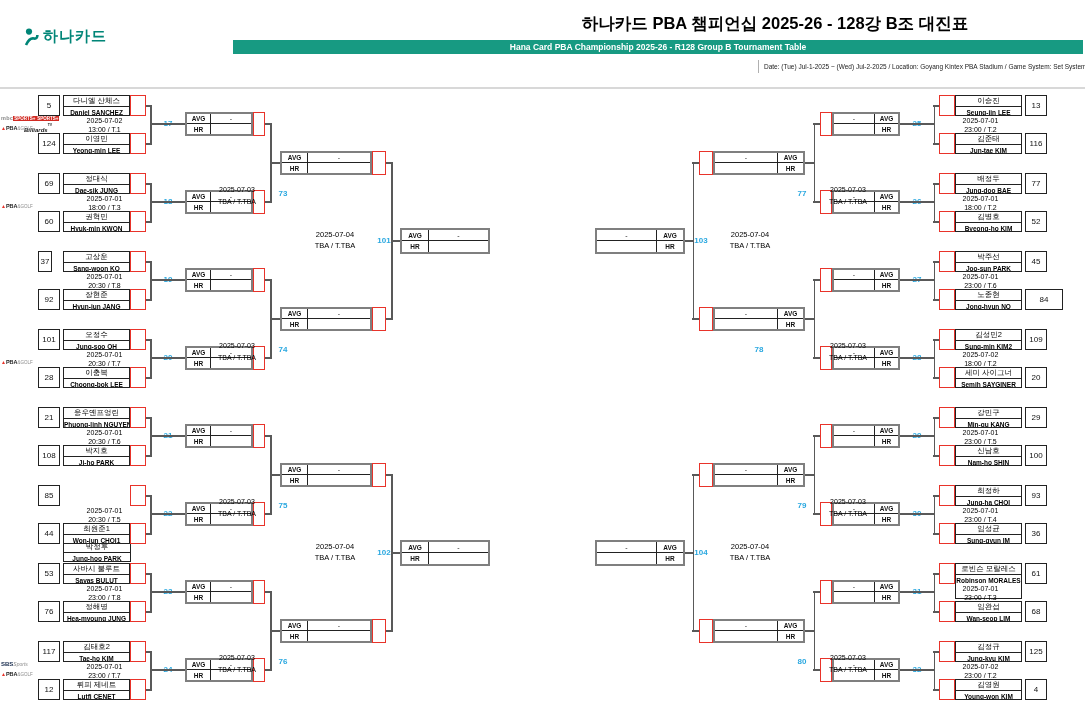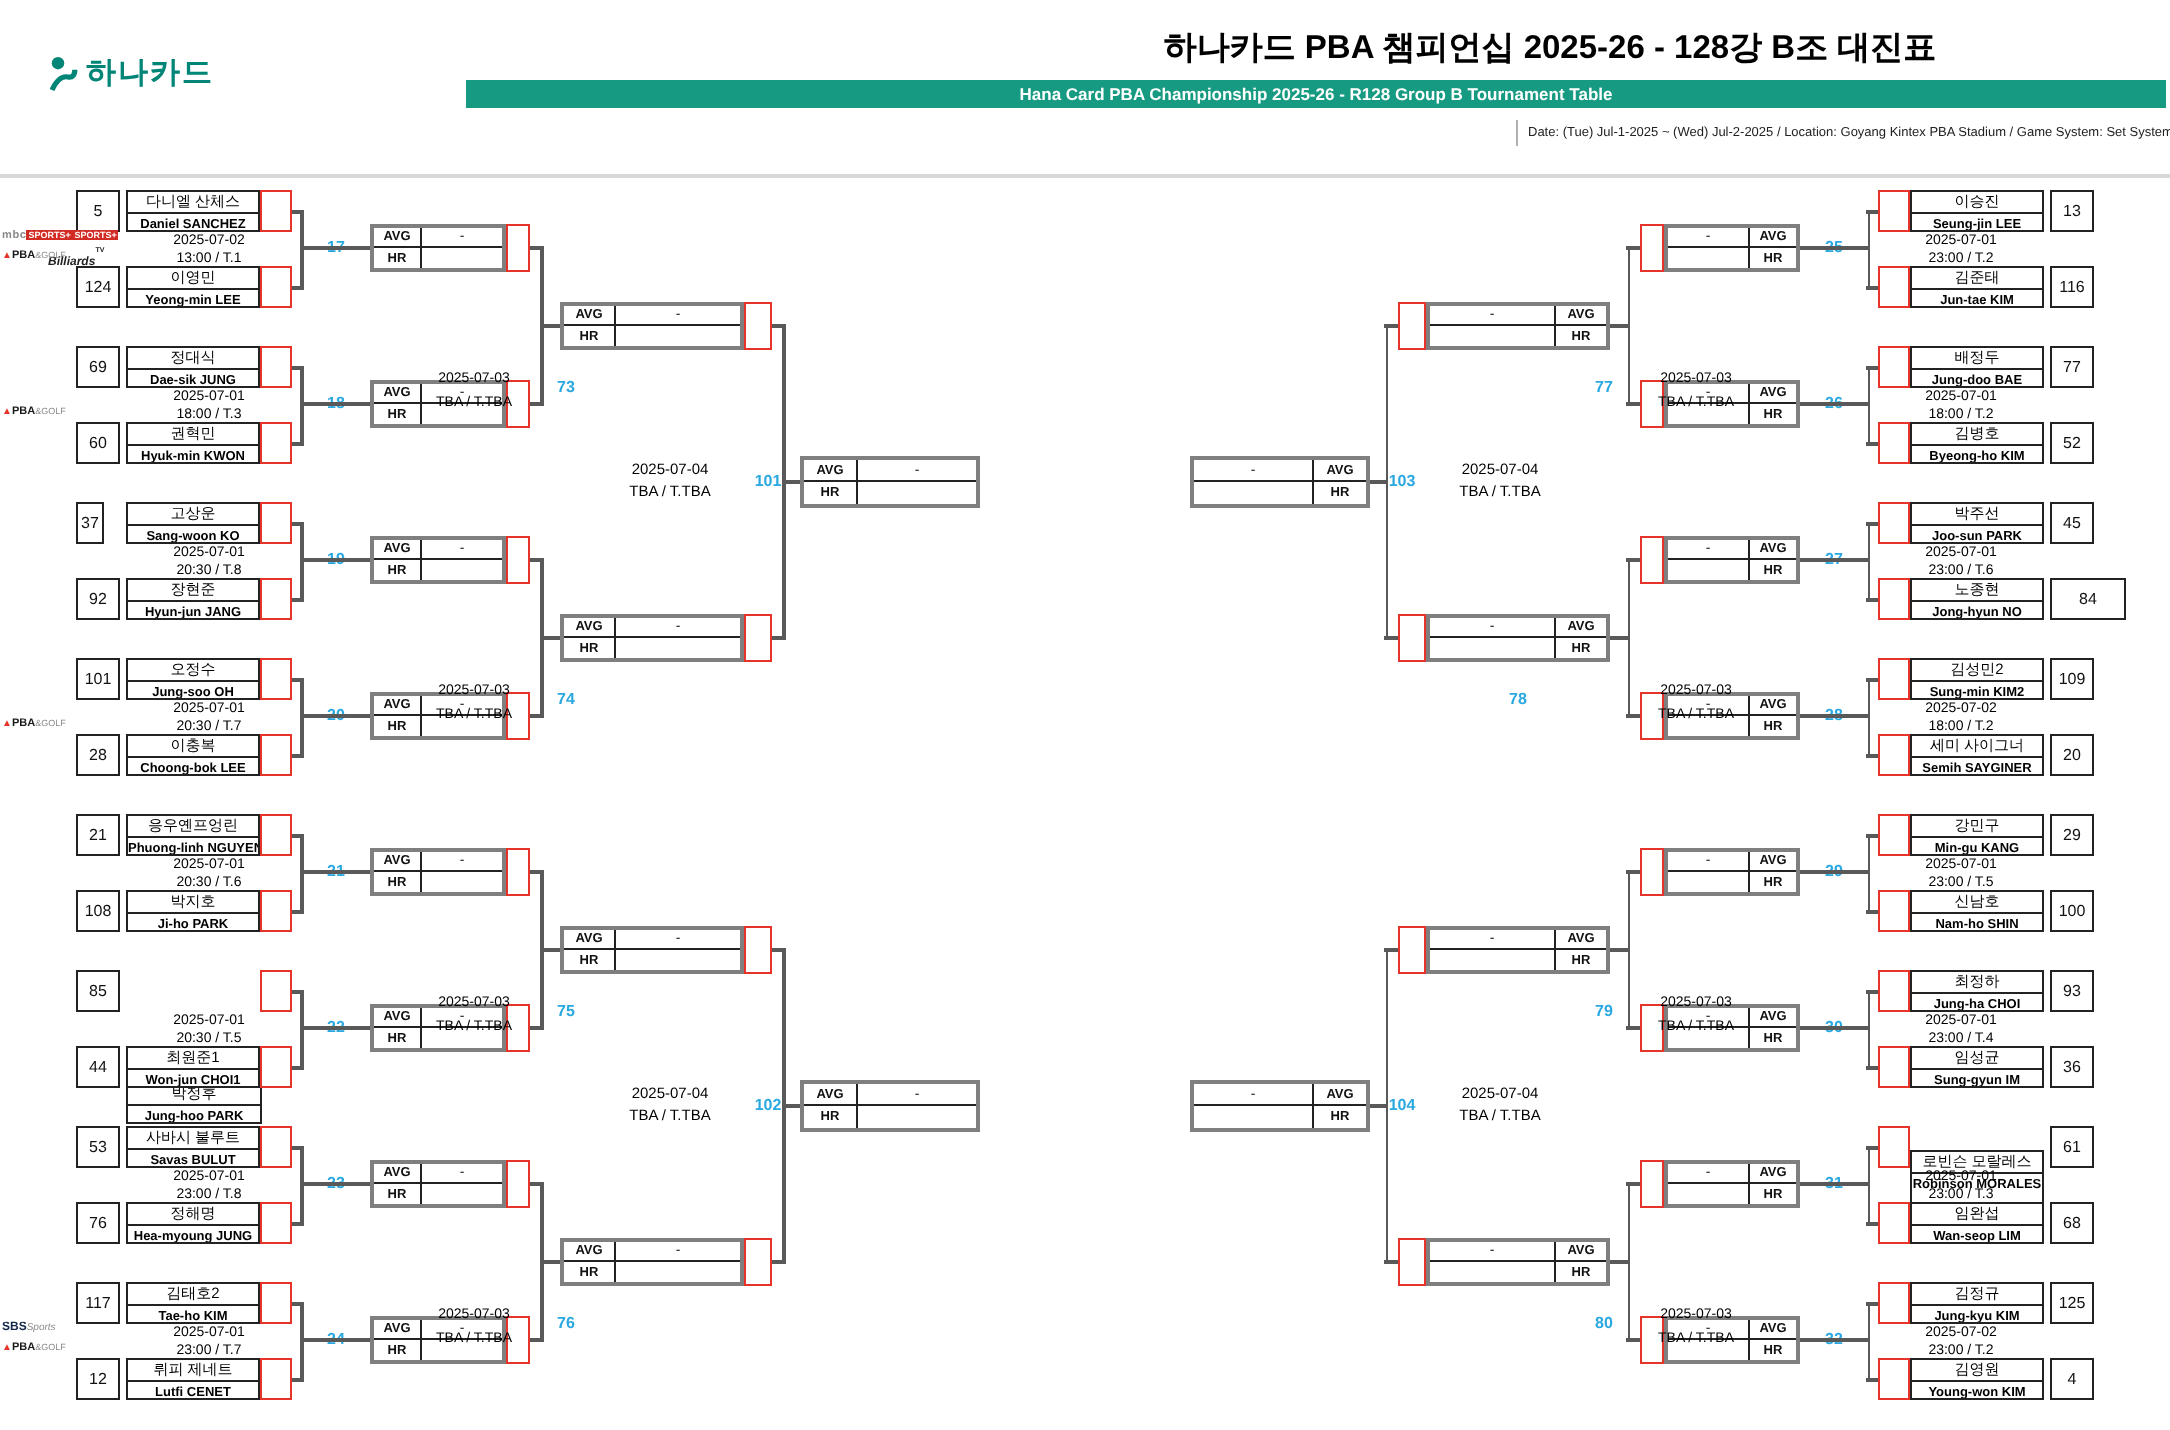--- a/index.html
+++ b/index.html
@@ -507,21 +507,21 @@
         <div class="stat-cell stat-label" style="border-bottom: 1px solid rgb(34, 34, 34); border-left: 1px solid rgb(34, 34, 34);">AVG</div>
         <div class="stat-cell stat-value" style="border-bottom: none;"></div>
         <div class="stat-cell stat-label" style="border-bottom: none; border-left: 1px solid rgb(34, 34, 34);">HR</div>
       </div>
       <div class="abs red-cell" style="left: 820px; top: 502px; width: 12px; height: 24px;"></div>
       <div class="abs bline" style="left: 933px; top: 495px; width: 6px; height: 1.5px;"></div>
       <div class="abs bline" style="left: 933px; top: 533px; width: 6px; height: 1.5px;"></div>
       <div class="abs bline" style="left: 933.5px; top: 495px; width: 1.5px; height: 39.5px;"></div>
       <div class="abs bline" style="left: 900px; top: 513px; width: 35px; height: 1.5px;"></div>
       <div class="abs seed-box" style="left: 1025px; top: 563px; width: 22px; height: 21px;">61</div>
-      <div class="abs pname" style="left: 955px; top: 563px; width: 67px; height: 36px; margin-top: 12px;">
+      <div class="abs pname" style="left: 955px; top: 563px; width: 67px; height: 36px;">
         <div class="row-ko">로빈슨 모랄레스</div>
         <div class="row-en">Robinson MORALES</div>
       </div>
       <div class="abs red-cell" style="left: 939px; top: 563px; width: 16px; height: 21px;"></div>
       <div class="abs seed-box" style="left: 1025px; top: 601px; width: 22px; height: 21px;">68</div>
       <div class="abs pname" style="left: 955px; top: 601px; width: 67px; height: 21px;">
         <div class="row-ko">임완섭</div>
         <div class="row-en">Wan-seop LIM</div>
       </div>
       <div class="abs red-cell" style="left: 939px; top: 601px; width: 16px; height: 21px;"></div>

